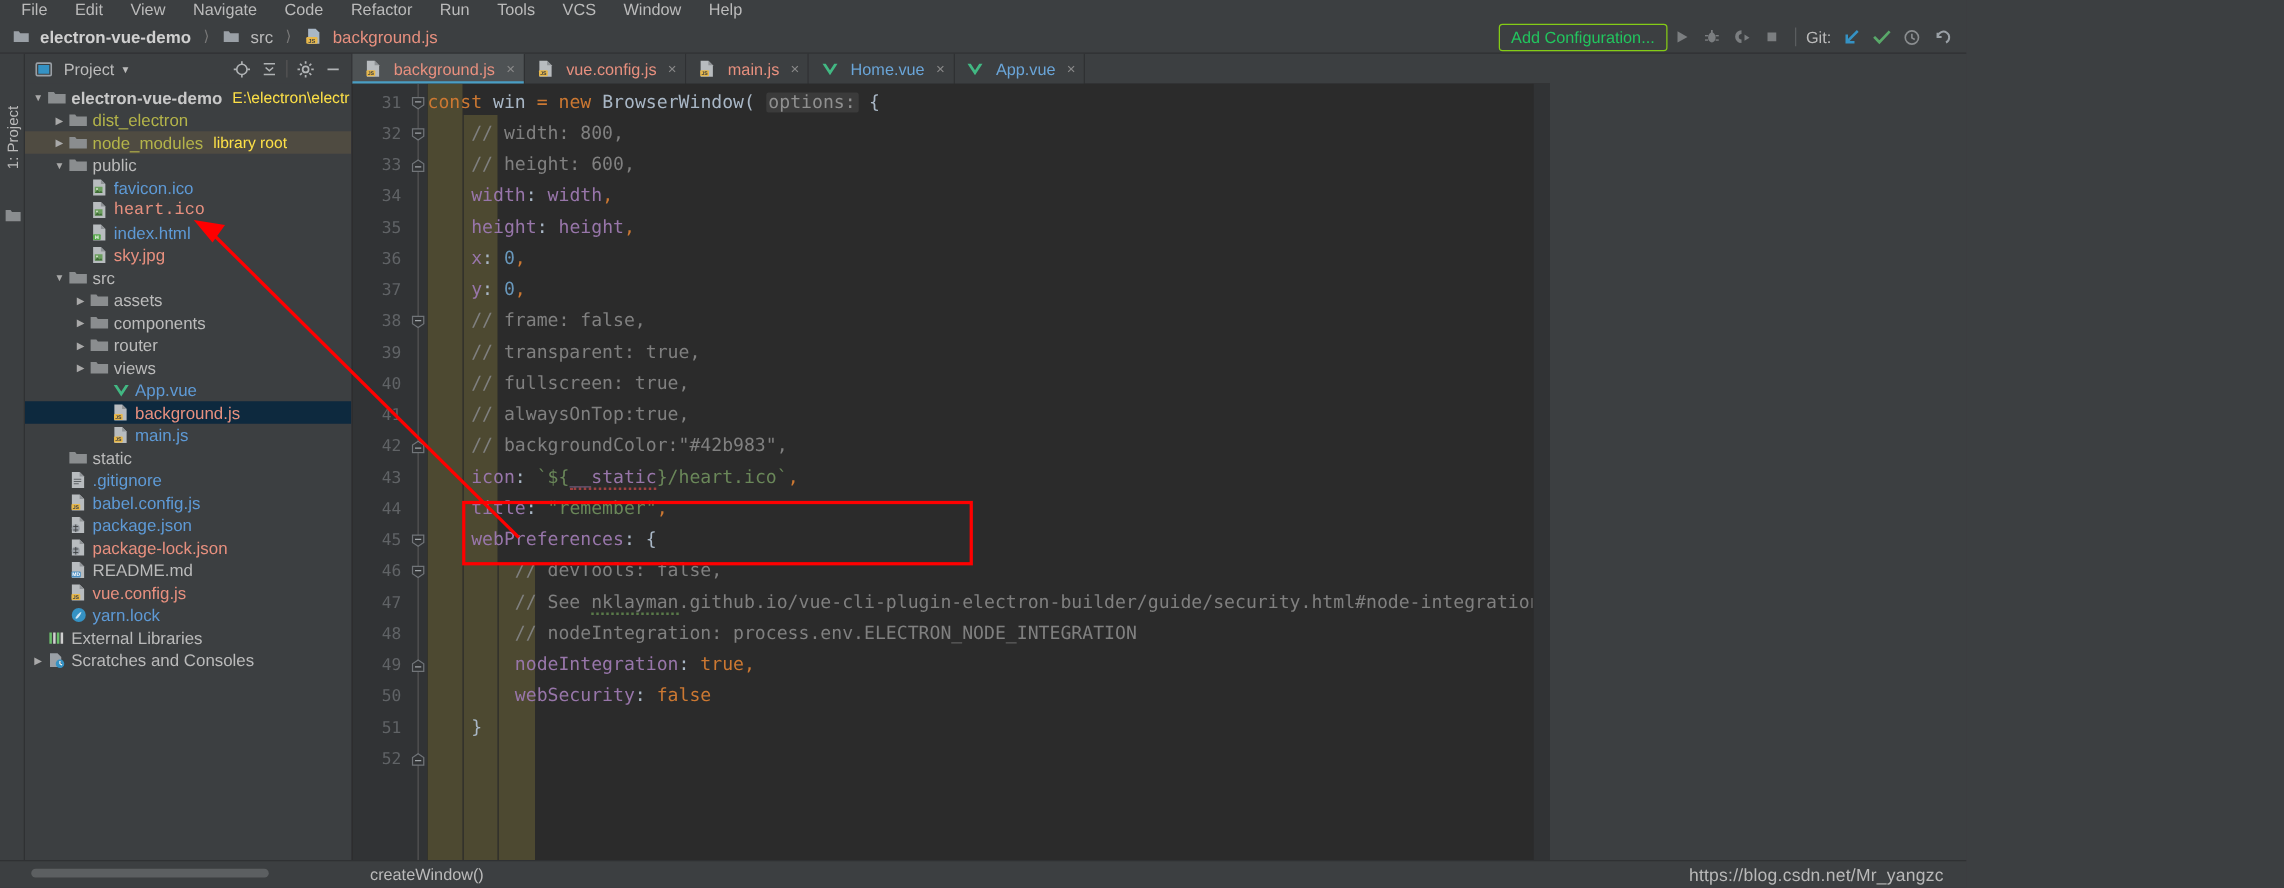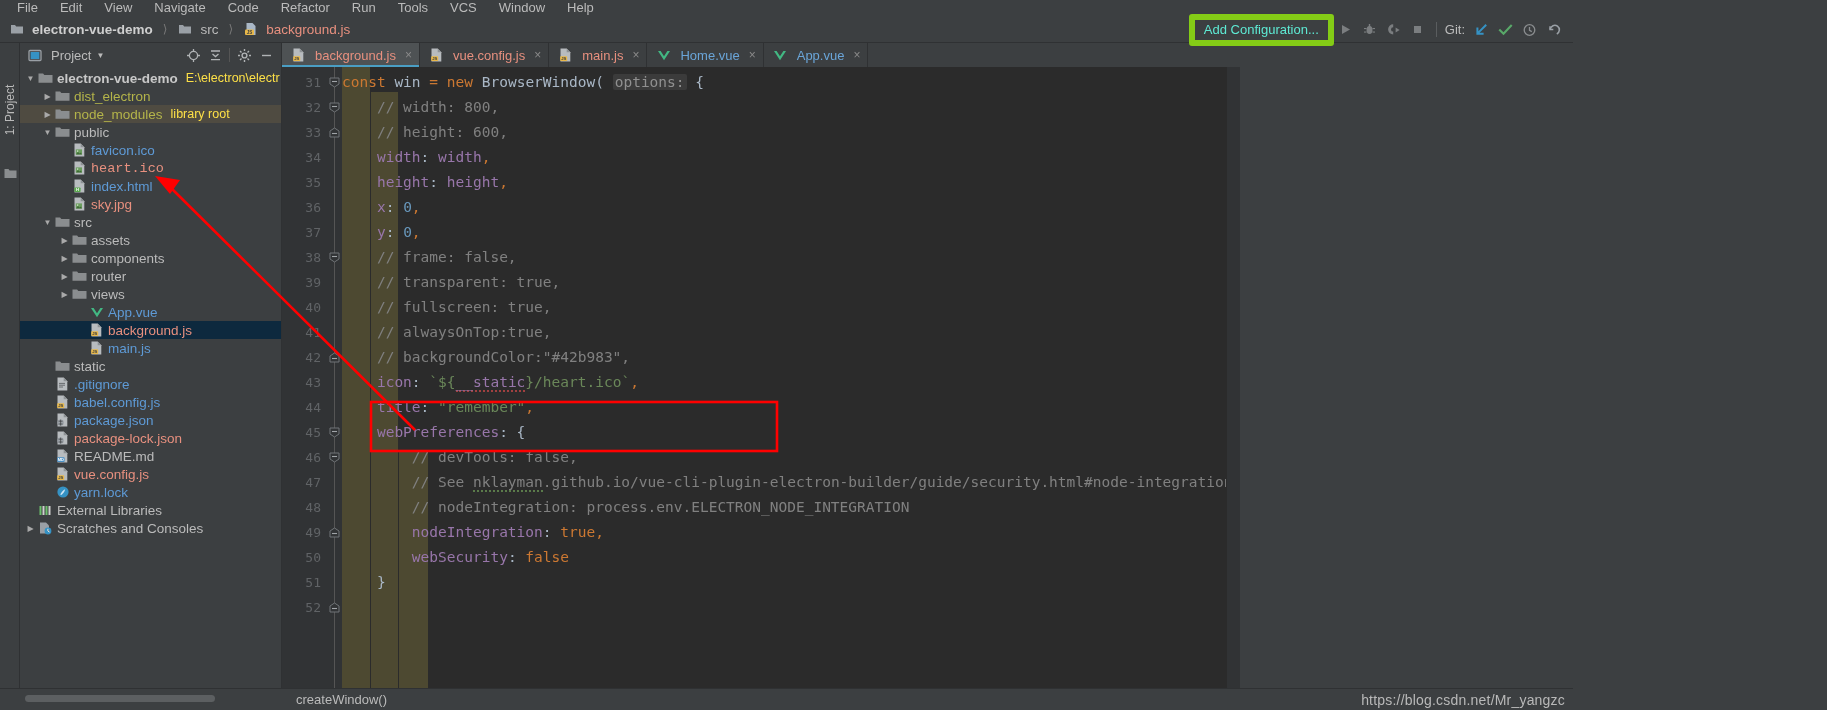--- a/index.html
+++ b/index.html
@@ -32,21 +32,21 @@
   .crumb .sep { color: #787878; font-size: 12px; margin: 0 5px 0 6px; }
   .crumb-text { color: #bbbbbb; white-space: nowrap; }
   .crumb-text.bold { font-weight: bold; color: #cfcfcf; }
   .crumb-text.file { color: #e8907f; }
 
   .navbar-right {
     position: absolute; right: 8px; top: 0; height: 27px;
     display: flex; align-items: center; gap: 0;
   }
   .add-config {
-    border: 6px solid #84cc16; border-radius: 3px; color: #5eead4;
+    border: 1px solid #84cc16; border-radius: 3px; color: #22c55e;
     font-size: 13px; padding: 2px 9px 3px; background: transparent;
     white-space: nowrap; line-height: 15px; cursor: default;
   }
   .tb-icon {
     width: 24px; height: 22px; display: flex; align-items: center;
     justify-content: center; cursor: default;
   }
   .tb-sep { width: 1px; height: 15px; background: #5a5d5f; margin: 0 6px; }
   .git-label { color: #bbbbbb; font-size: 13px; margin-right: 4px; margin-left: 2px;}
 
@@ -168,21 +168,21 @@
     height: 22px; background: #3c3f41; display: flex; align-items: center;
     position: relative; border-top: 1px solid #2f3133;
   }
   .hscroll-holder { width: 262px; flex: 0 0 282px; position: relative; height: 22px; }
   .hscroll {
     position: absolute; left: 25px; top: 6px; width: 190px; height: 7px;
     background: #5c5f61; border-radius: 4px;
   }
   .breadcrumb-fn { color: #bbbbbb; font-size: 13px; margin-left: 14px; }
   .watermark {
-    position: absolute; right: 8px; bottom: 2px; color: #b9b9b9;
+    position: absolute; right: 18px; bottom: 2px; color: #b9b9b9;
     font-size: 14px; letter-spacing: .2px;
   }
 </style>
 </head>
 <body>
 
 <div class="app">
 
   <div class="menubar">
     <div class="menu-item">File</div>

